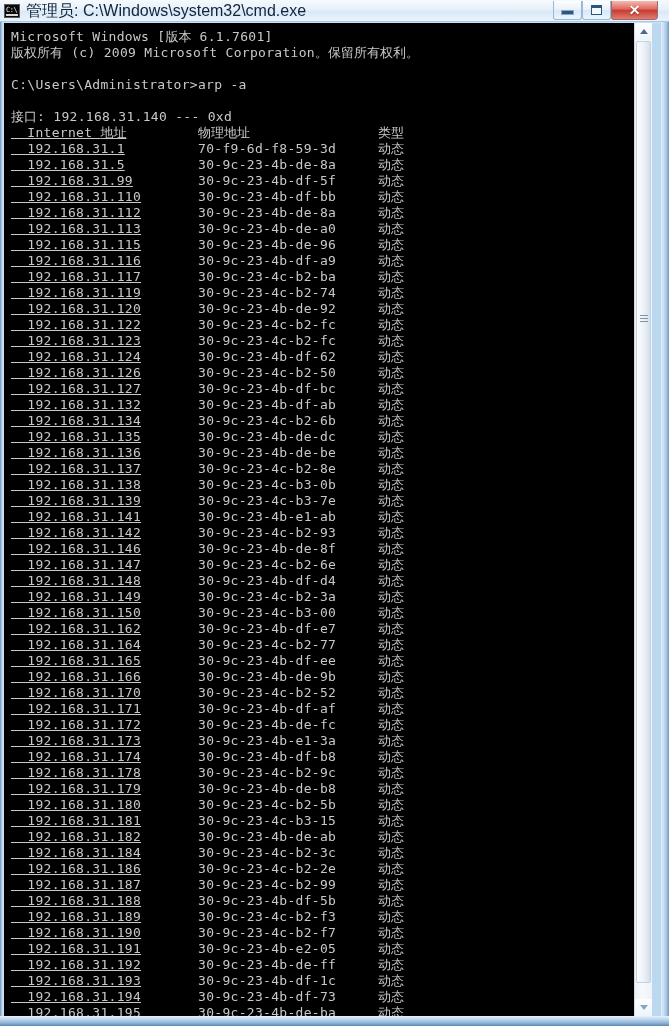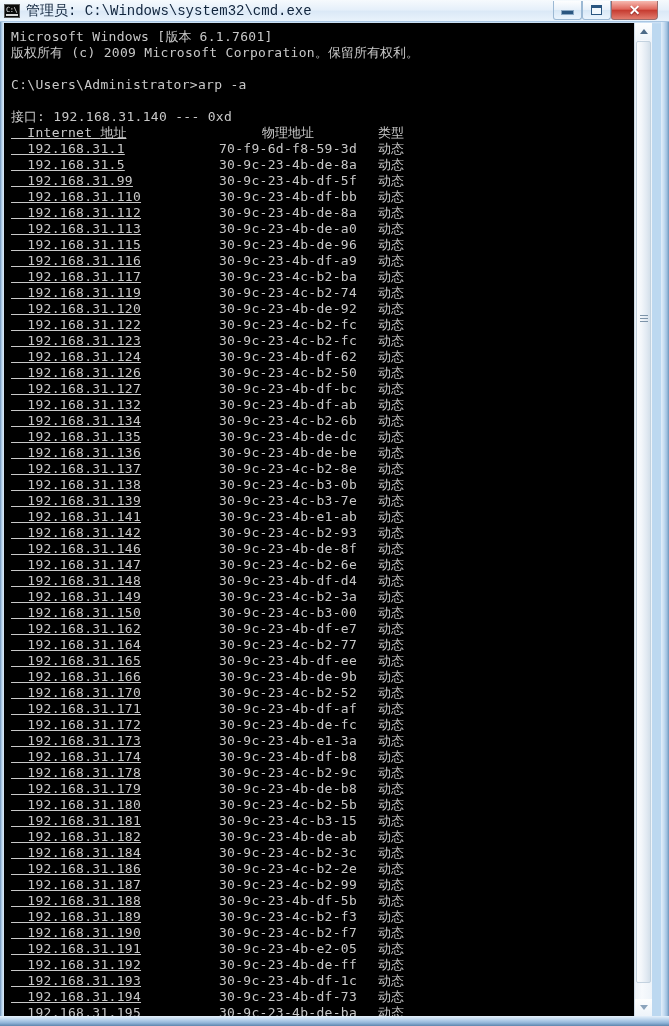--- a/index.html
+++ b/index.html
@@ -77,22 +77,22 @@
   }
   #title-icon .bar {
     position: absolute;
     left: 1px; bottom: 1px;
     width: 12px; height: 2px;
     background: #d8d8d8;
   }
   #title-text {
     position: absolute;
     left: 26px; top: 3px;
-    font-family: Liberation Mono, monospace;
-    font-size: 14px;
+    font-family: Liberation Sans, sans-serif;
+    font-size: 16px;
     line-height: 16px;
     color: #10243c;
     white-space: nowrap;
   }
 
   
   .winbtn {
     position: absolute;
     top: 1px;
     height: 19px;
@@ -174,21 +174,21 @@
     white-space: pre;
     letter-spacing: 0.3px;
   }
   #console-text .cn {
     font-family: "DejaVu Sans", sans-serif;
     letter-spacing: 0px;
   }
 
   .line { height: 16px; white-space: pre; }
   .col-ip  { display: inline-block; width: 187px; text-decoration: underline; }
-  .col-mac { display: inline-block; width: 180px; text-align: center; }
+  .col-mac { display: inline-block; width: 180px; }
 
   
   #scrollbar {
     position: absolute;
     left: 634px;
     top: 23px;
     width: 18px;
     height: 993px;
     background: linear-gradient(to right, #ecf2f8, #f7fafd 40%, #edf3f9);
     border-left: 1px solid #cfdbe6;

